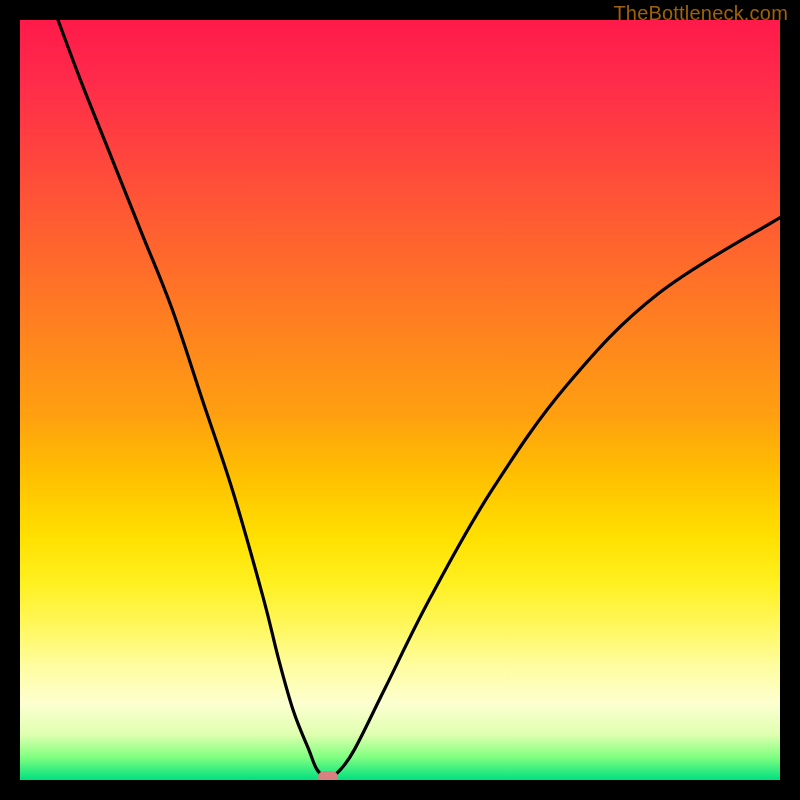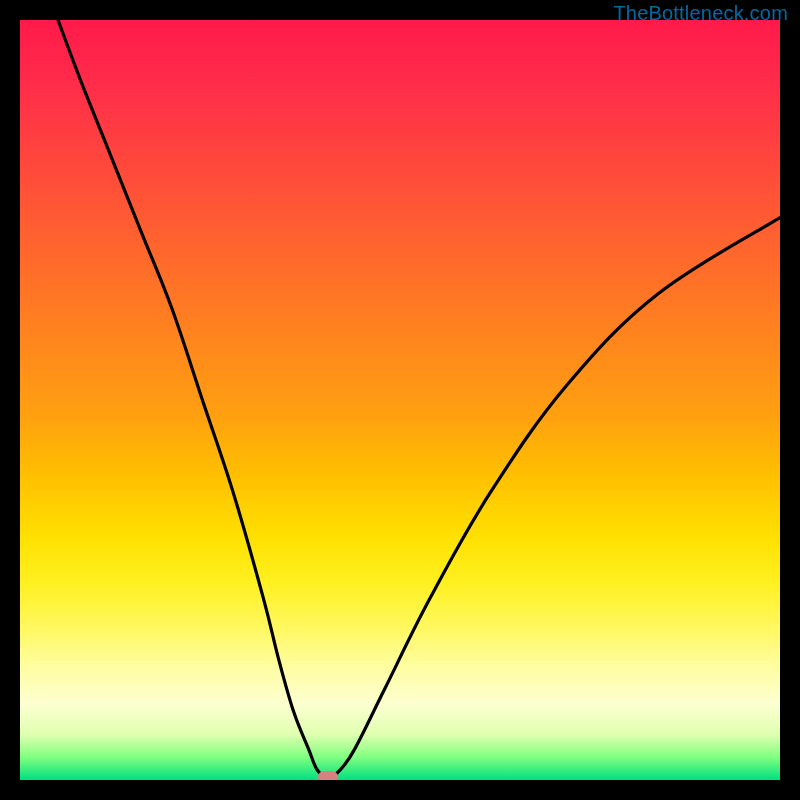--- a/index.html
+++ b/index.html
@@ -64,21 +64,21 @@
     width: 20px;
     height: 12px;
     border-radius: 6px;
     background: #d98080;
     transform: translate(-50%, -50%);
   }
   .watermark {
     position: absolute;
     top: 2px;
     right: 12px;
-    color: #0369a1;
+    color: #a16207;
     font-size: 20px;
     font-weight: 500;
     letter-spacing: 0.2px;
   }
 </style>
 </head>
 <body>
 
 <div class="outer">
 

